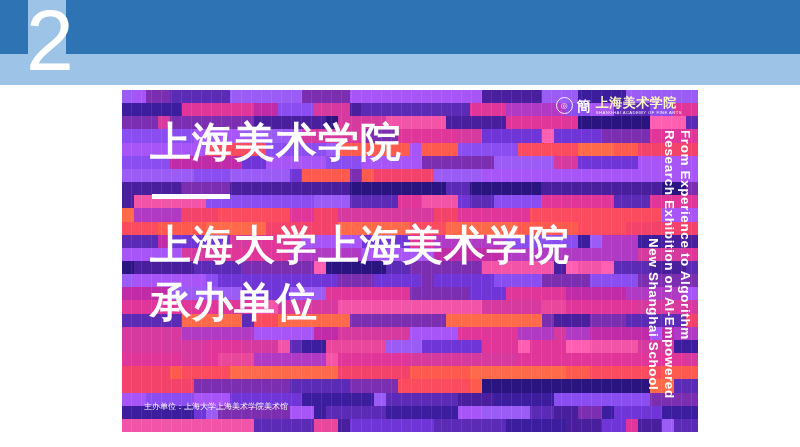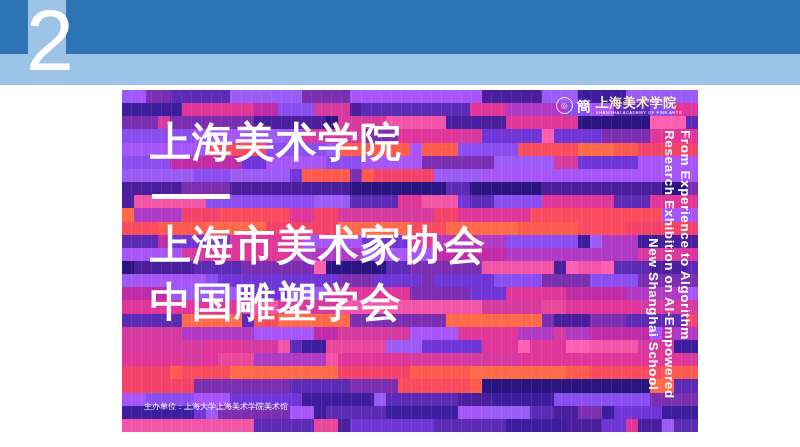--- a/index.html
+++ b/index.html
@@ -1410,22 +1410,22 @@
       <span id="logo-seal">◎</span>
       <span id="logo-mark">簡</span>
       <span id="logo-text-wrap">
         <span id="logo-cn">上海美术学院</span>
         <span id="logo-en">SHANGHAI ACADEMY OF FINE ARTS</span>
       </span>
     </div>
 
     <div class="ptitle" id="ptitle-1">上海美术学院</div>
     <div id="ptitle-rule"></div>
-    <div class="ptitle" id="ptitle-2">上海市美术家协会</div>
-    <div class="ptitle" id="ptitle-3">中国雕塑学会</div>
+    <div class="ptitle" id="ptitle-2">上海大学上海美术学院</div>
+    <div class="ptitle" id="ptitle-3">承办单位</div>
 
     <div class="vtext" id="vtext-1">From Experience to Algorithm</div>
     <div class="vtext" id="vtext-2">Research Exhibition on AI-Empowered</div>
     <div class="vtext" id="vtext-3">New Shanghai School</div>
 
     <div class="credit" id="credit-2">主办单位：上海大学上海美术学院美术馆</div>
   </div>
 </div>
 
 </body></html>

